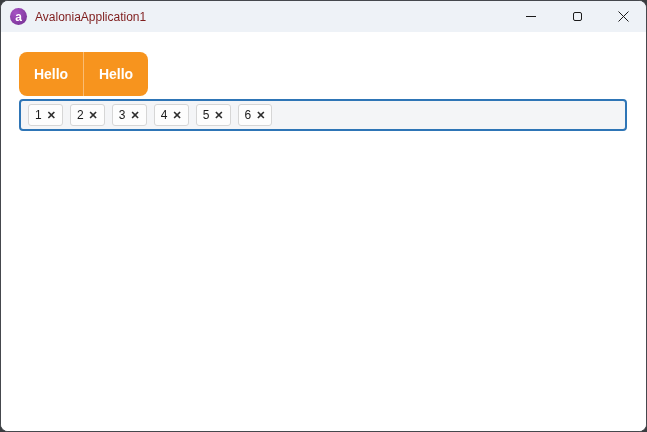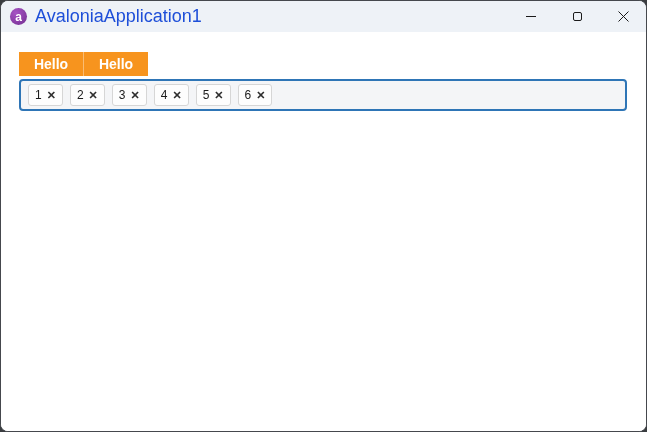--- a/index.html
+++ b/index.html
@@ -42,22 +42,22 @@
     background:radial-gradient(circle at 35% 30%, #a653c4 0%, #8b3fa8 55%, #6e2b8b 100%);
     color:#fff;
     font-size:12px;
     font-weight:700;
     display:flex;align-items:center;justify-content:center;
     line-height:1;
     margin-right:8px;
     flex:0 0 auto;
   }
   .title-text{
-    font-size:18px;
-    color:#1d4ed8;
+    font-size:12px;
+    color:#7f1d1d;
     white-space:nowrap;
   }
   .caption-buttons{
     margin-left:auto;
     display:flex;
     height:100%;
   }
   .caption-btn{
     width:46px;
     height:100%;
@@ -72,22 +72,22 @@
   .glyph-close{display:block;}
   
   .content{
     flex:1;
     background:#ffffff;
     padding:20px 19px 0 18px;
   }
   .tabstrip{
     display:inline-flex;
     background:var(--accent-orange);
-    border-radius:0;
-    height:24px;
+    border-radius:8px;
+    height:44px;
     overflow:hidden;
     align-items:stretch;
   }
   .tab{
     width:64px;
     display:flex;align-items:center;justify-content:center;
     color:#ffffff;
     font-size:14px;
     font-weight:700;
     cursor:default;

